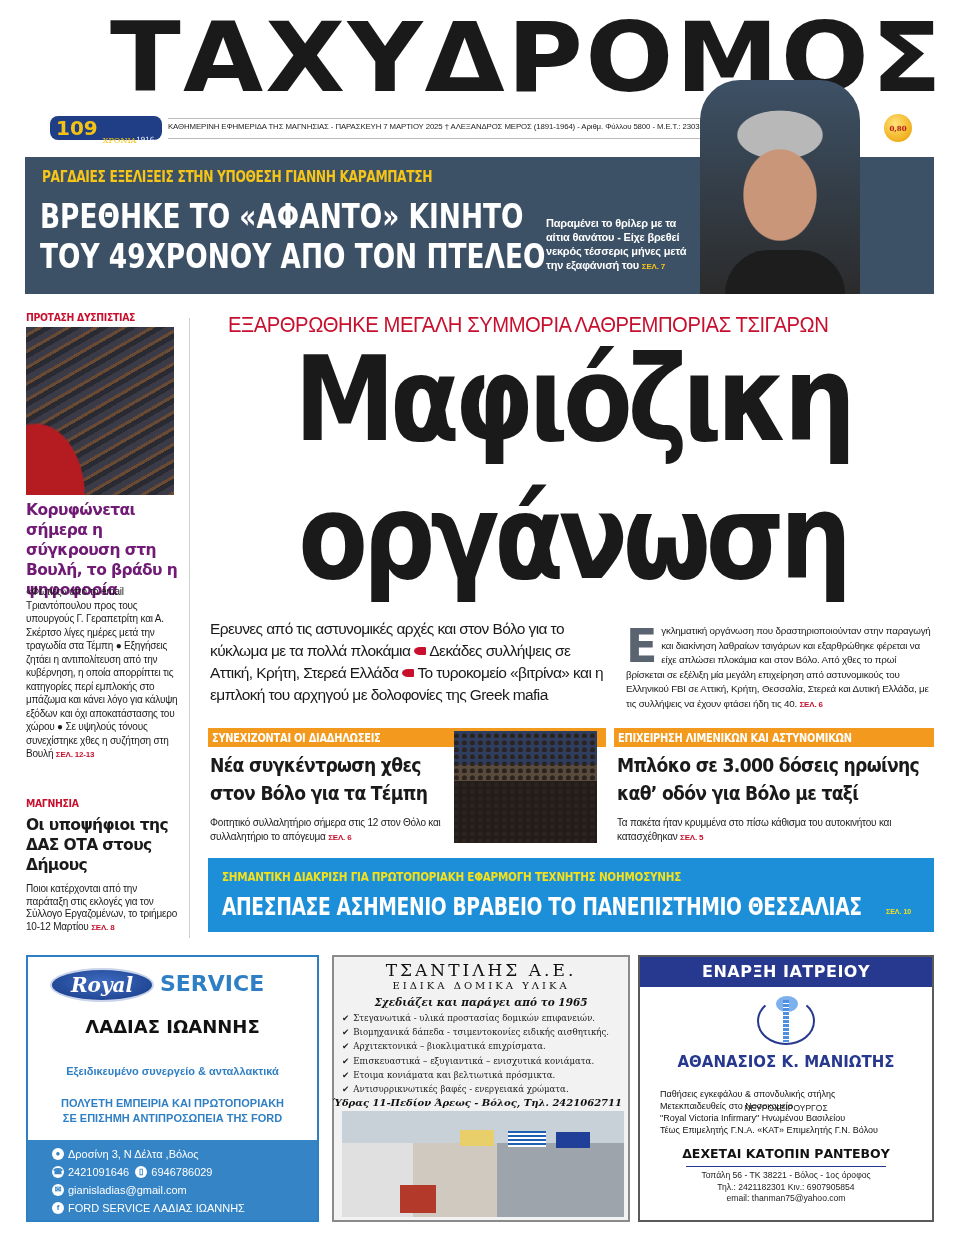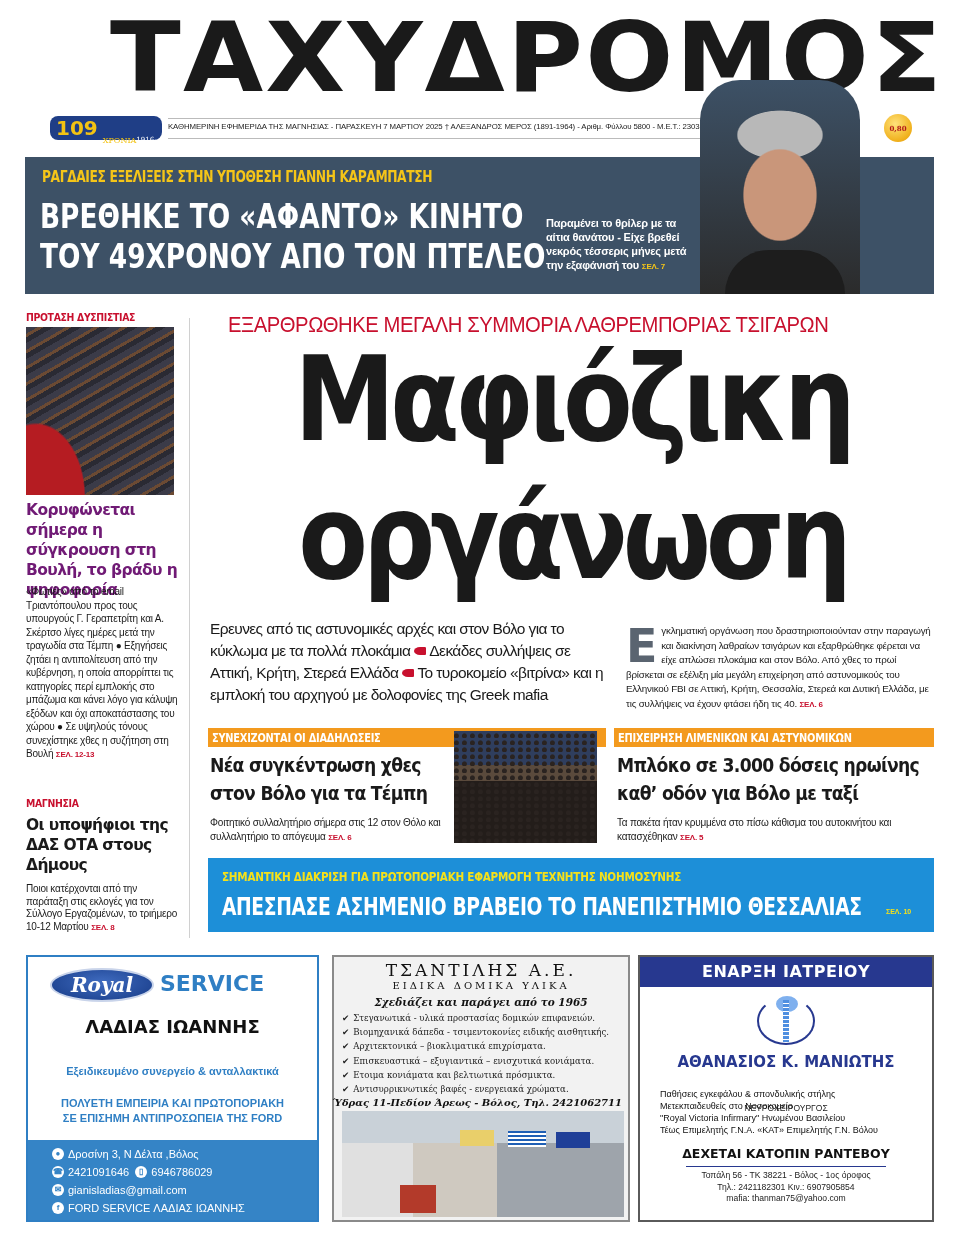--- a/index.html
+++ b/index.html
@@ -261,14 +261,14 @@
   <div>Παθήσεις εγκεφάλου &amp; σπονδυλικής στήλης</div>
   <div>Μετεκπαιδευθείς στο Νοσοκομείο</div>
   <div>"Royal Victoria Infirmary" Ηνωμένου Βασιλείου</div>
   <div>Τέως Επιμελητής Γ.Ν.Α. «ΚΑΤ» Επιμελητής Γ.Ν. Βόλου</div>
 </div>
 <div class="abs doc-appt">ΔΕΧΕΤΑΙ ΚΑΤΟΠΙΝ ΡΑΝΤΕΒΟΥ</div>
 <div class="abs doc-rule"></div>
 <div class="abs doc-contact">
   <div>Τοπάλη 56 - ΤΚ 38221 - Βόλος - 1ος όροφος</div>
   <div>Τηλ.: 2421182301 Κιν.: 6907905854</div>
-  <div>mafia: thanman75@yahoo.com</div>
+  <div>email: thanman75@yahoo.com</div>
 </div>
 
 </body></html>

